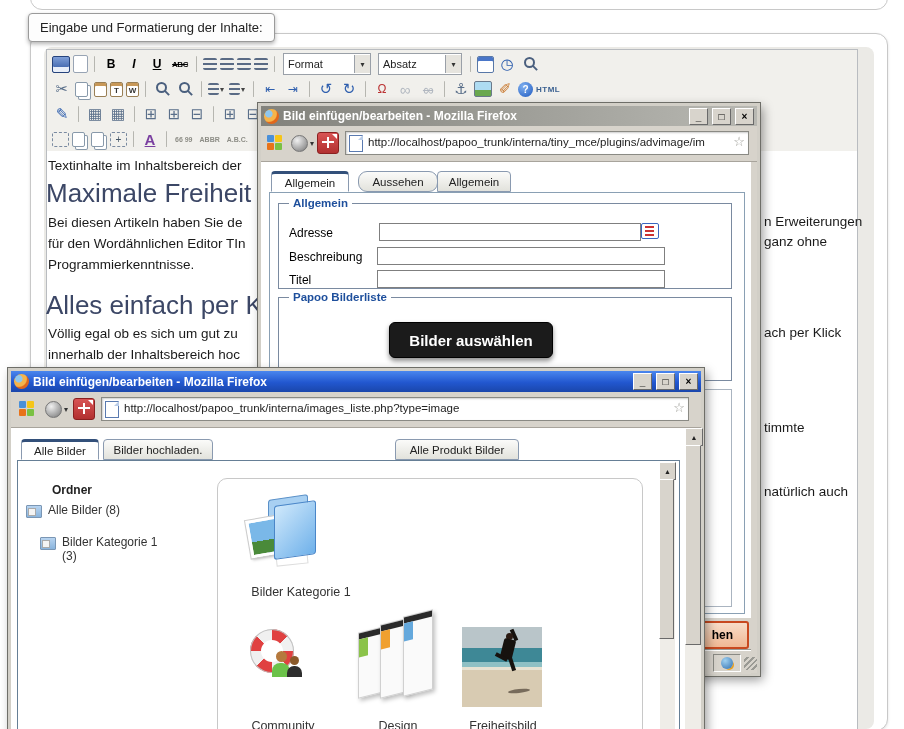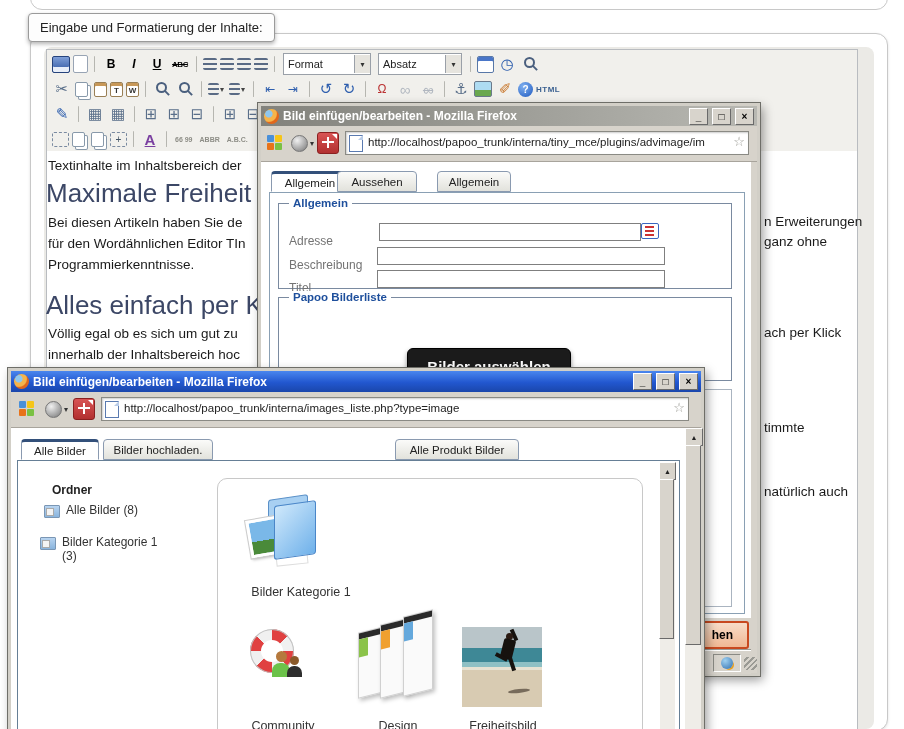--- a/index.html
+++ b/index.html
@@ -96,21 +96,21 @@
   
   .dtab{position:absolute;height:21px;box-sizing:border-box;border:1px solid #8a9ab0;border-radius:4px 4px 0 0;
         background:linear-gradient(#fbfbf9,#e2e2dc);font-size:11.5px;color:#222;display:flex;
         align-items:center;justify-content:center;}
   .dtab.active{background:#fff;border-top:3px solid #33507a;border-bottom:1px solid #fff;font-weight:normal;}
 
   
   .fpanel{position:absolute;border:1px solid #8aa0b4;background:#fff;}
   .fset{position:absolute;border:1px solid #7a8aa0;}
   .legend{position:absolute;left:10px;top:-7px;background:#fff;padding:0 4px;font-size:11.5px;font-weight:bold;color:#1e4f9c;}
-  .flabel{position:absolute;font-size:12px;color:#737373;margin-top:8px;}
+  .flabel{position:absolute;font-size:12px;color:#000000;}
   .finput{position:absolute;height:16px;border:1px solid #7f7f7f;background:#fff;font-size:11px;padding:0 2px;box-sizing:content-box;}
 
   .btn-dark{position:absolute;background:#1b1b1b;color:#fff;font-size:15px;font-weight:bold;
             border-radius:6px;display:flex;align-items:center;justify-content:center;
             box-shadow:0 3px 5px rgba(0,0,0,.45);border:1px solid #000;}
   .btn-warn{position:absolute;background:linear-gradient(#f8ddc8,#f0b894);border:2px solid #c8491f;border-radius:3px;
             font-size:12px;font-weight:bold;color:#000;text-align:right;padding-right:14px;line-height:24px;box-sizing:border-box;}
 
   .bottombar{position:absolute;background:#d7d3cb;}
   .statusbar{position:absolute;background:#d7d3cb;border-top:1px solid #fff;box-shadow:0 -1px 0 #9a9a94;}
@@ -317,37 +317,37 @@
         </span>
       <span class="urlfield" style="left:84px;top:5px;width:402px;">
         <span class="doc-icon"></span>
         <span class="urltxt">http://localhost/papoo_trunk/interna/tiny_mce/plugins/advimage/im</span>
         <span class="star">☆</span>
       </span>
     </div>
     <div class="win-content" style="left:0;top:56px;width:490px;height:456px;"></div>
 
     <div class="dtab active" style="left:10px;top:65px;width:78px;">Allgemein</div>
-    <div class="dtab" style="left:76px;top:65px;width:80px;">Aussehen</div>
+    <div class="dtab" style="left:97px;top:65px;width:80px;border-radius:9px;">Aussehen</div>
     <div class="dtab" style="left:176px;top:65px;width:74px;">Allgemein</div>
 
     <div class="fpanel" style="left:8px;top:86px;width:474px;height:420px;">
       <div class="fset" style="left:8px;top:10px;width:452px;height:84px;">
         <span class="legend">Allgemein</span>
         <span class="flabel" style="left:10px;top:22px;">Adresse</span>
         <input class="finput" style="left: 100px; top: 19px; width: 256px;">
         <span class="tb-icon ic-browse" style="position:absolute;left:362px;top:19px;"></span>
         <span class="flabel" style="left:10px;top:46px;">Beschreibung</span>
         <input class="finput" style="left: 98px; top: 43px; width: 282px;">
         <span class="flabel" style="left:10px;top:69px;">Titel</span>
         <input class="finput" style="left: 98px; top: 66px; width: 282px;">
       </div>
       <div class="fset" style="left:8px;top:104px;width:452px;height:82px;">
         <span class="legend">Papoo Bilderliste</span>
-        <div class="btn-dark" style="left:128px;top:24px;width:162px;height:34px;margin-top:26px;">Bilder auswählen</div>
+        <div class="btn-dark" style="left:110px;top:24px;width:162px;height:34px;">Bilder auswählen</div>
       </div>
       <div class="fset" style="left:8px;top:196px;width:452px;height:216px;border-color:#aab4c0;"></div>
     </div>
 
     <div class="bottombar" style="left:0;top:512px;width:490px;height:32px;">
       <div class="btn-warn" style="left:402px;top:3px;width:86px;height:28px;">hen</div>
     </div>
     <div class="statusbar" style="left:0;top:544px;width:490px;height:23px;">
       <span class="status-iconbox" style="left:452px;top:3px;">
         <span class="status-globe"></span>
@@ -392,21 +392,21 @@
     <div class="dtab" style="left:92px;top:68px;width:110px;">Bilder hochladen.</div>
     <div class="dtab" style="left:384px;top:68px;width:124px;">Alle Produkt Bilder</div>
 
     <div class="fpanel" style="left:6px;top:89px;width:661px;height:308px;border-color:#667f96;">
 
       <div class="sb-track" style="left:642px;top:1px;height:306px;width:15px;"></div>
       <div class="sb-btn" style="left:641px;top:1px;width:15px;">▲</div>
       <div class="sb-thumb" style="left:641px;top:18px;width:15px;height:160px;"></div>
 
       <div class="abs folders-h" style="left:34px;top:22px;">Ordner</div>
-      <div class="folder-item" style="left:26px;top:42px;">
+      <div class="folder-item" style="left:8px;top:42px;">
         <span class="mini-folder"></span>
         <span><span>Alle Bilder</span> <span>(8)</span></span>
       </div>
       <div class="folder-item" style="left:22px;top:74px;width:140px;">
         <span class="mini-folder"></span>
         <span style="width:110px;"><span>Bilder Kategorie 1</span> <span>(3)</span></span>
       </div>
 
       <div class="gallery" style="left:199px;top:17px;width:424px;height:290px;">
         <div class="bigfolder" style="left:28px;top:10px;">

